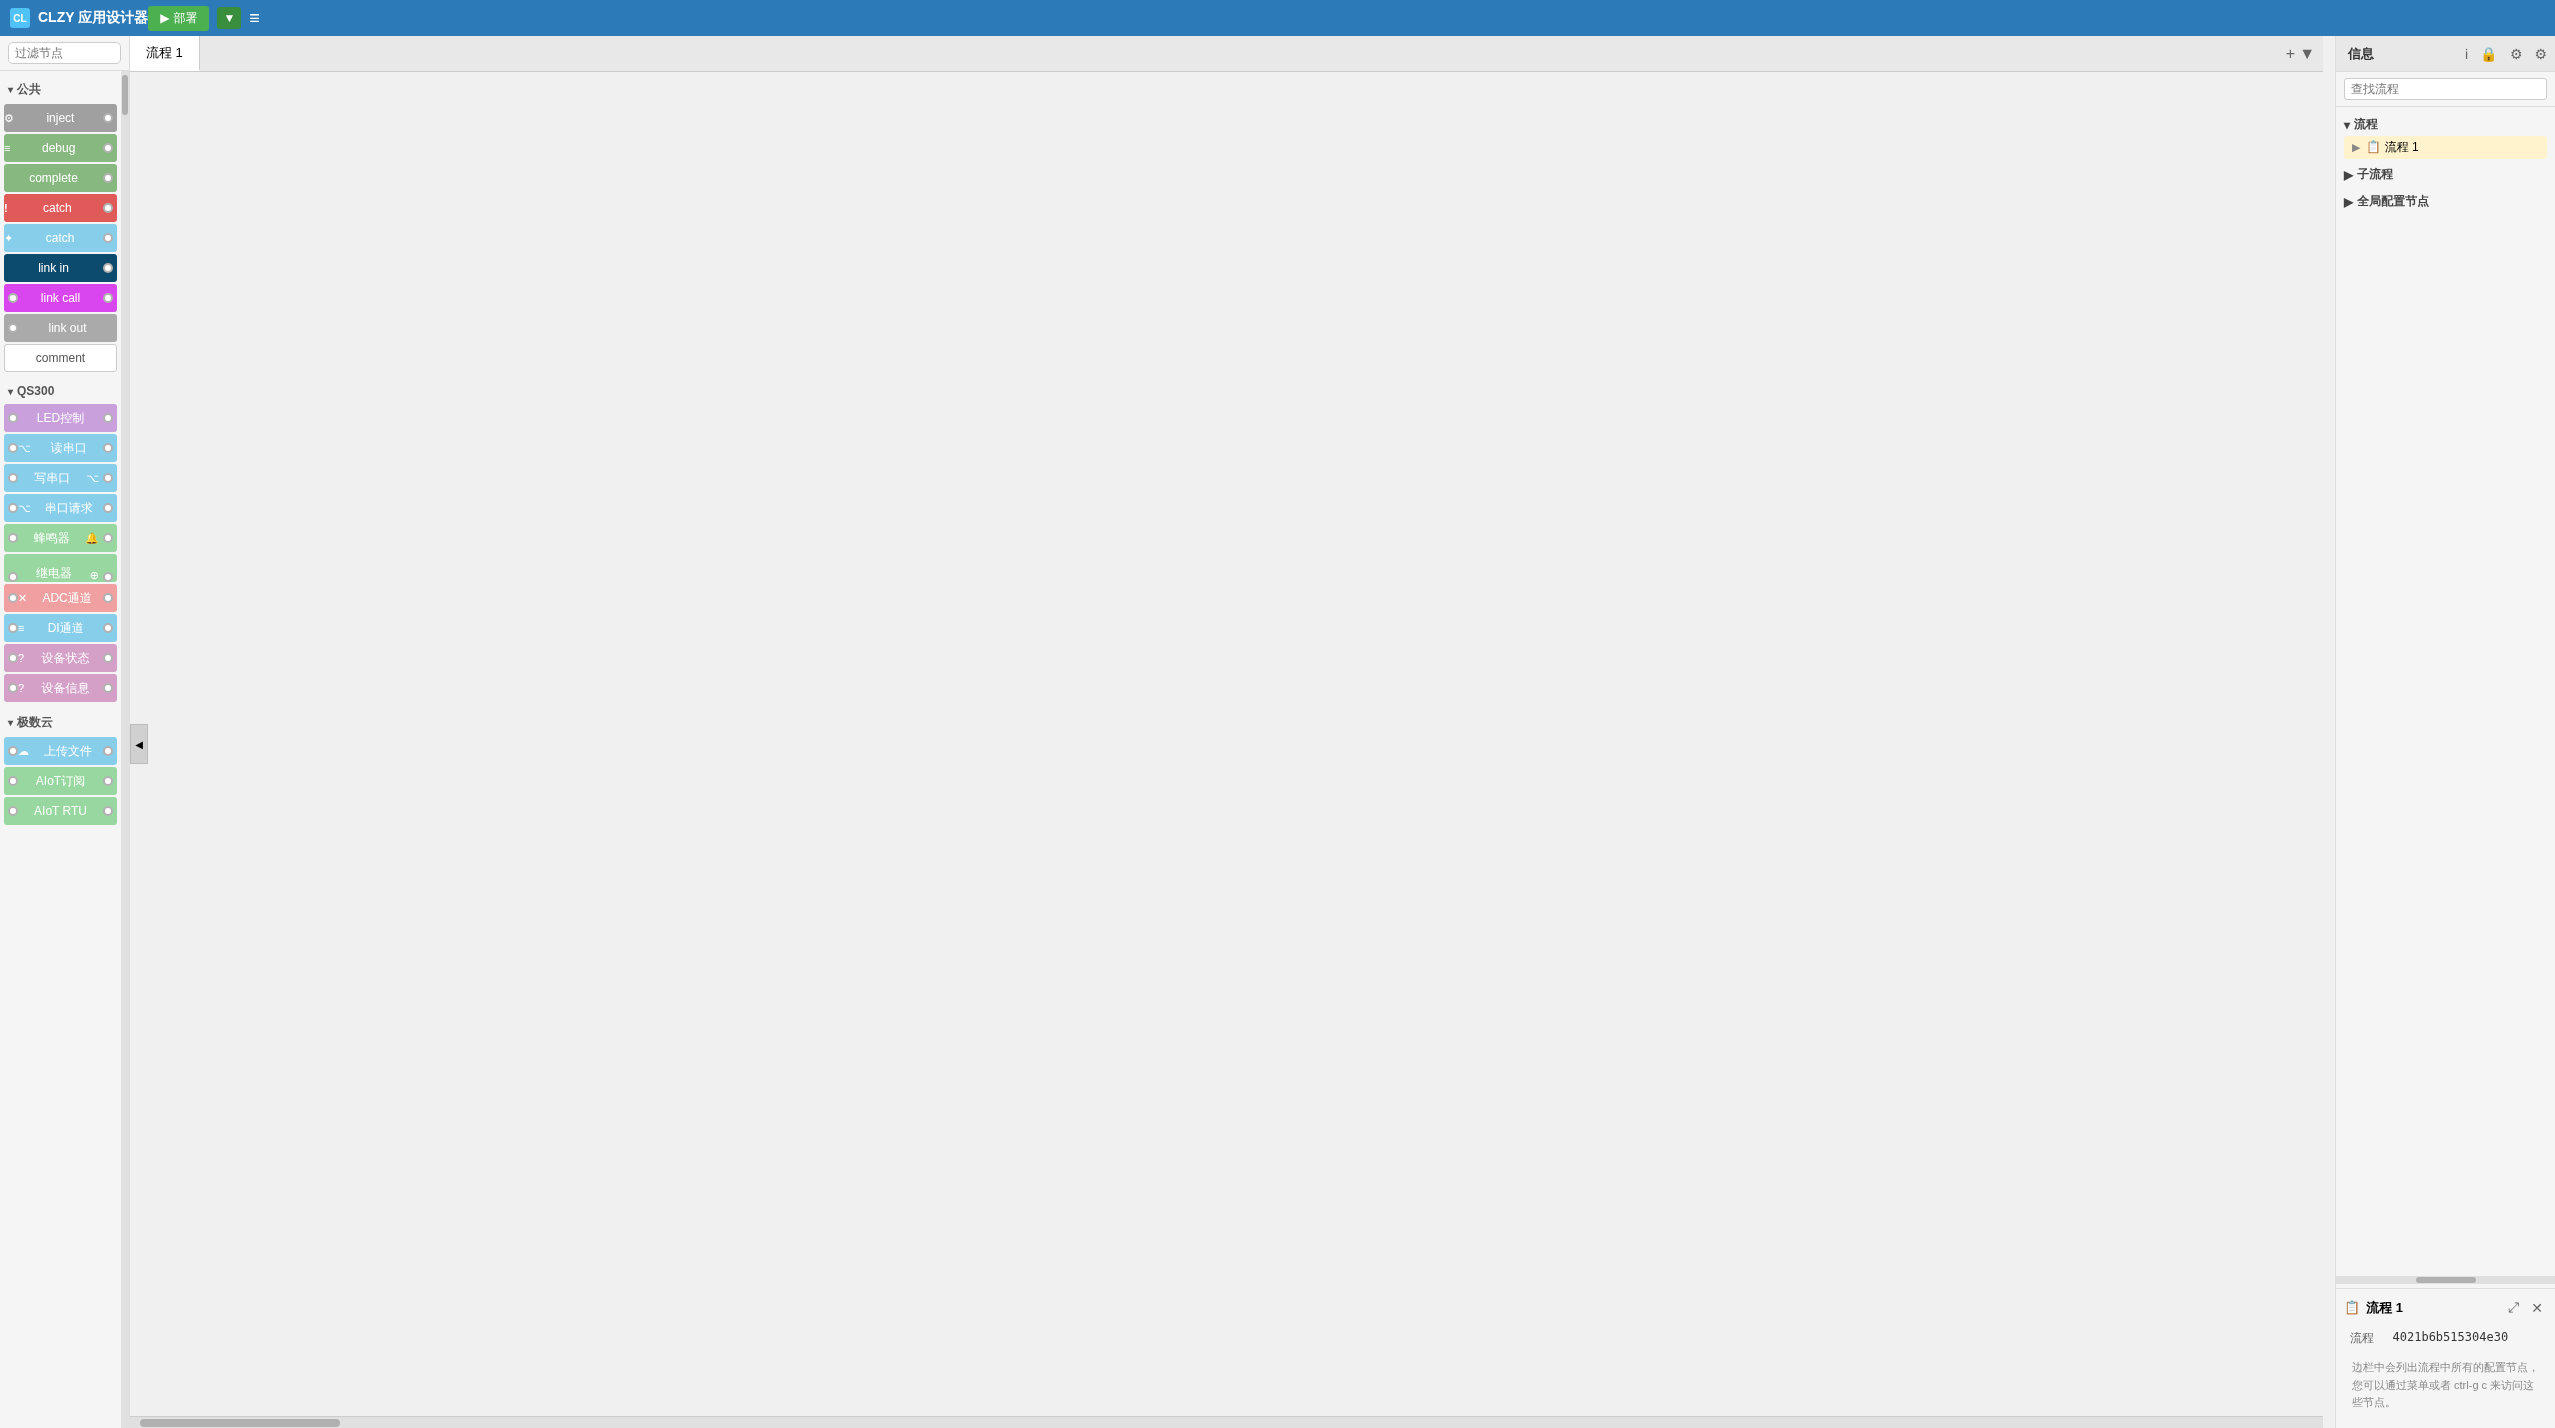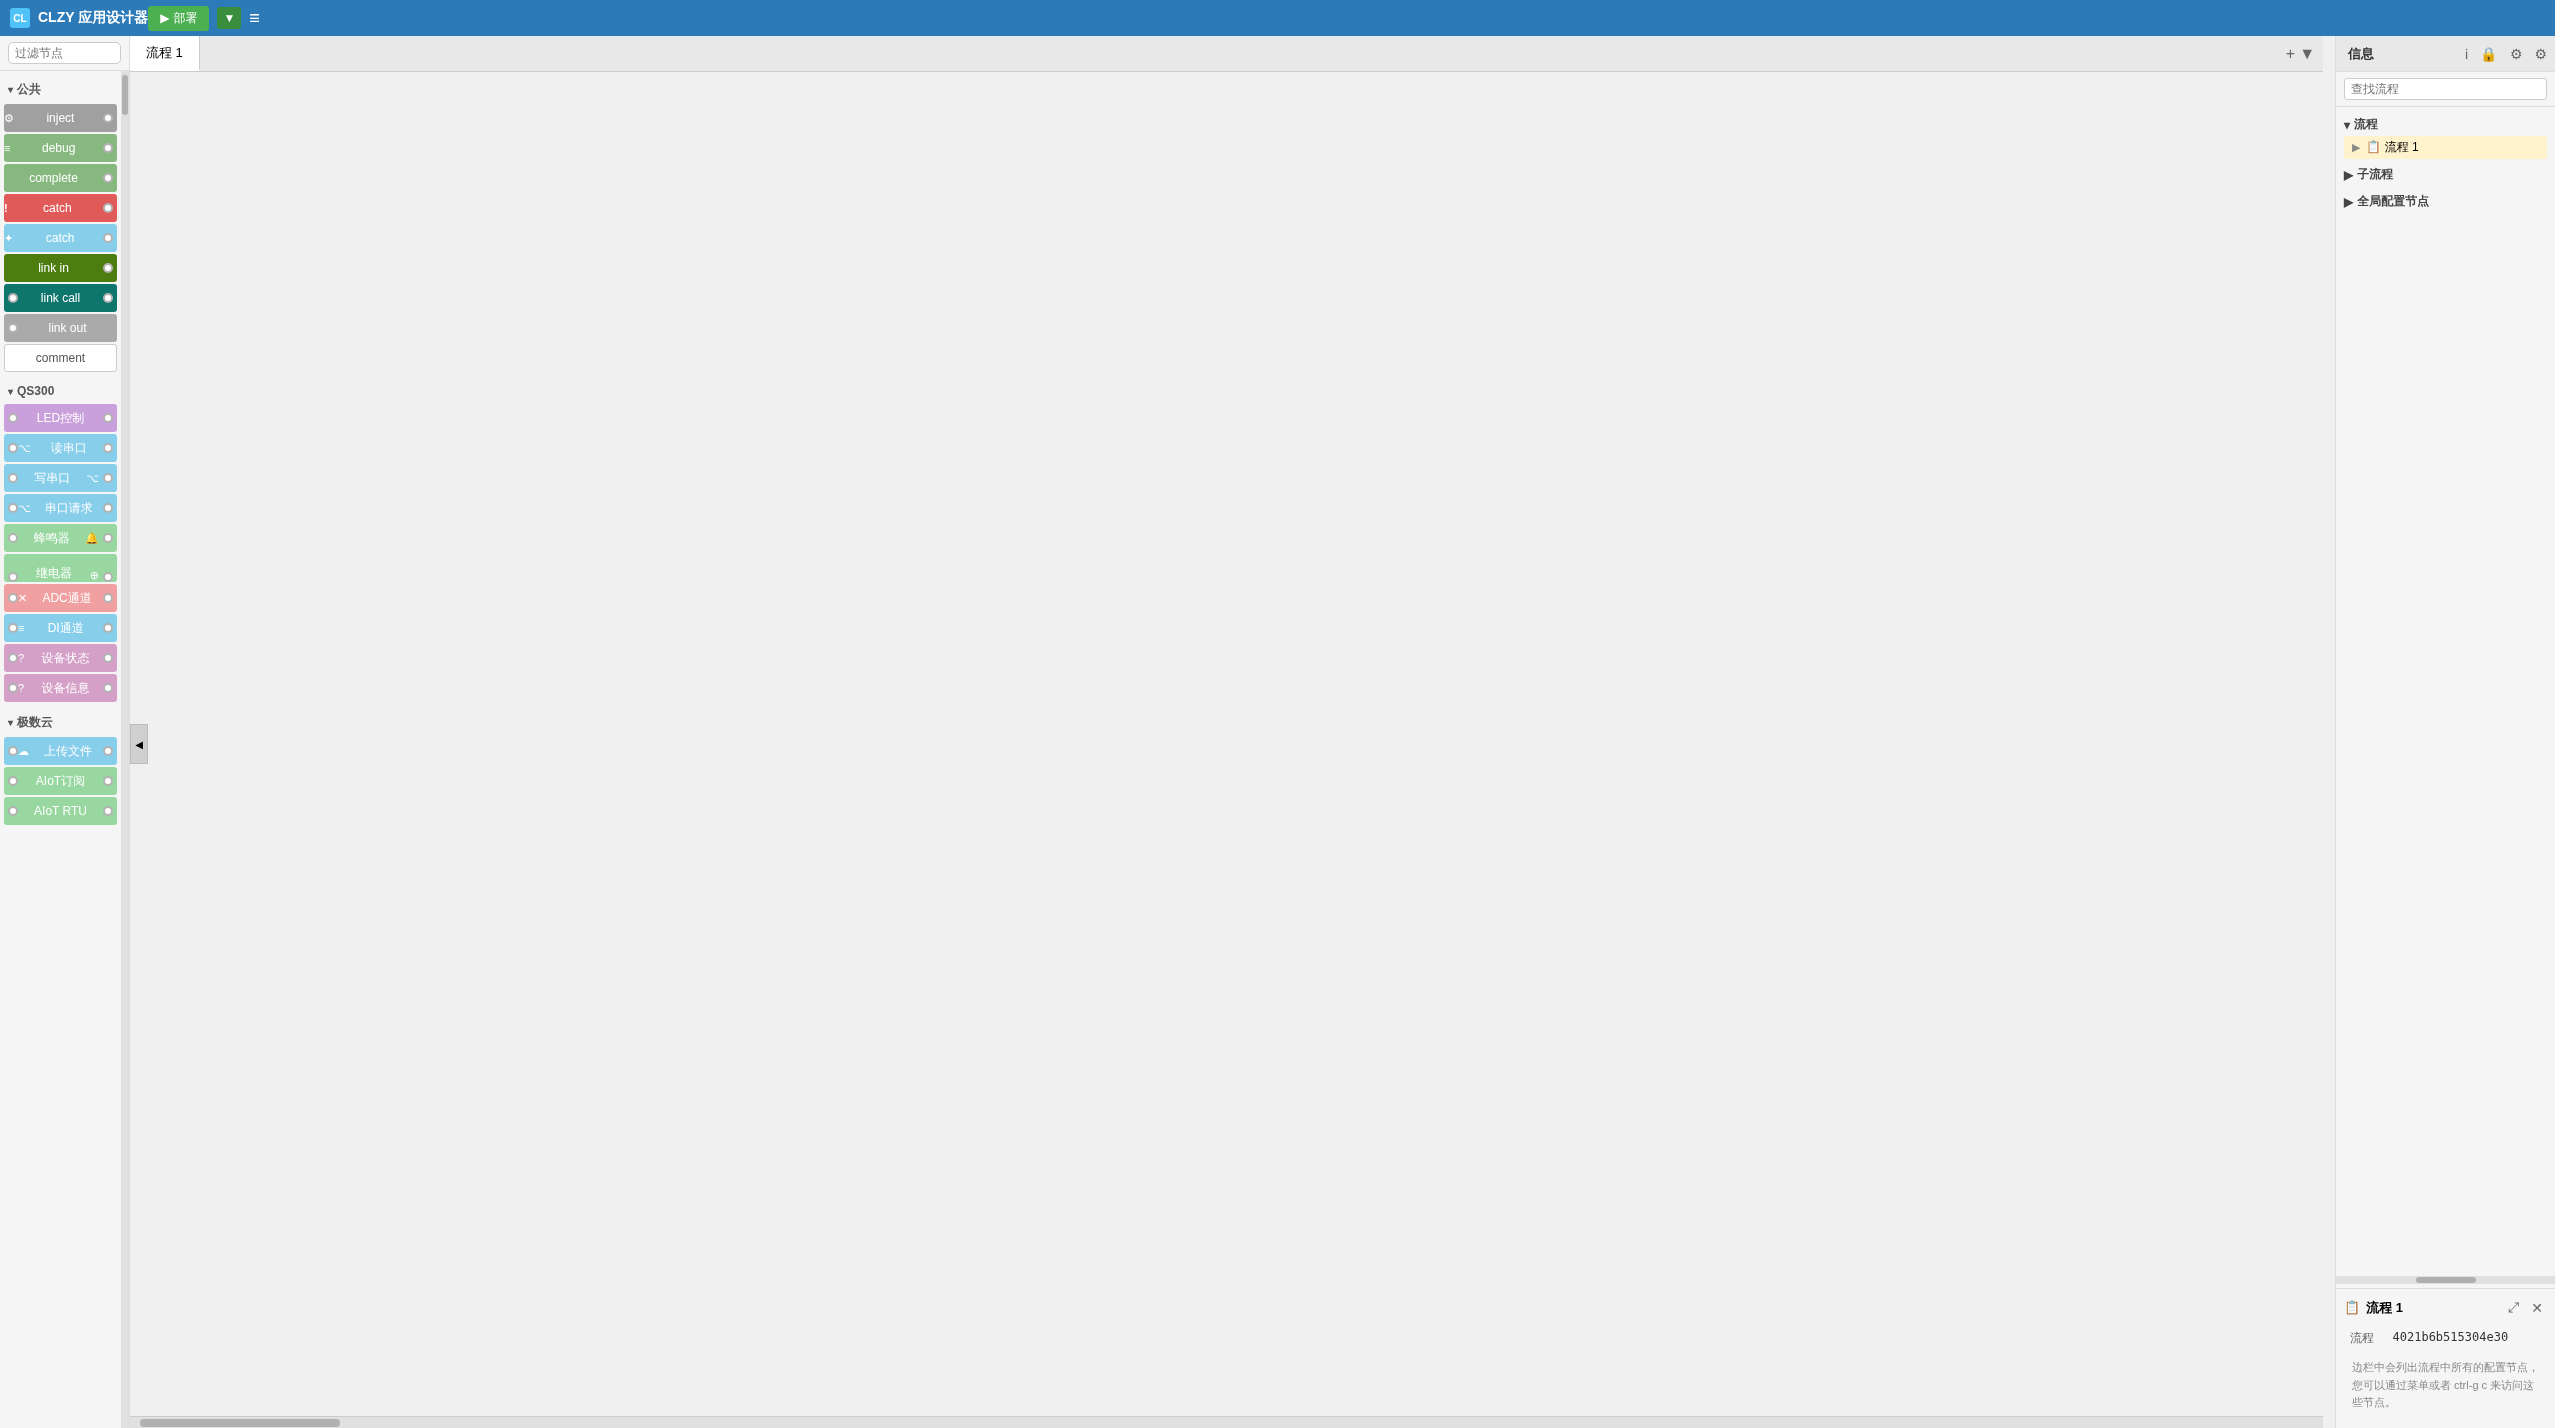--- a/index.html
+++ b/index.html
@@ -138,22 +138,22 @@
       color: white;
       font-size: 11px;
     }
 
     
     .node-inject { background: #a0a0a0; }
     .node-debug { background: #87b87f; }
     .node-complete { background: #87b87f; }
     .node-catch { background: #e05a5a; }
     .node-status { background: #87ceeb; }
-    .node-link-in { background: #4d7c0f; align-items: center; }
-    .node-link-call { background: #0f766e; }
+    .node-link-in { background: #0c4a6e; align-items: center; }
+    .node-link-call { background: #d946ef; }
     .node-link-out { background: #aaa; }
     .node-comment { background: #fff; border: 1px solid #ccc; }
     .node-comment .node-label { color: #555; }
 
     .node-led { background: #c9a0dc; }
     .node-serial-read { background: #87ceeb; }
     .node-serial-write { background: #87ceeb; }
     .node-serial-req { background: #87ceeb; }
     .node-buzzer { background: #98d8a0; }
     .node-relay { background: #98d8a0; align-items: flex-end; }

